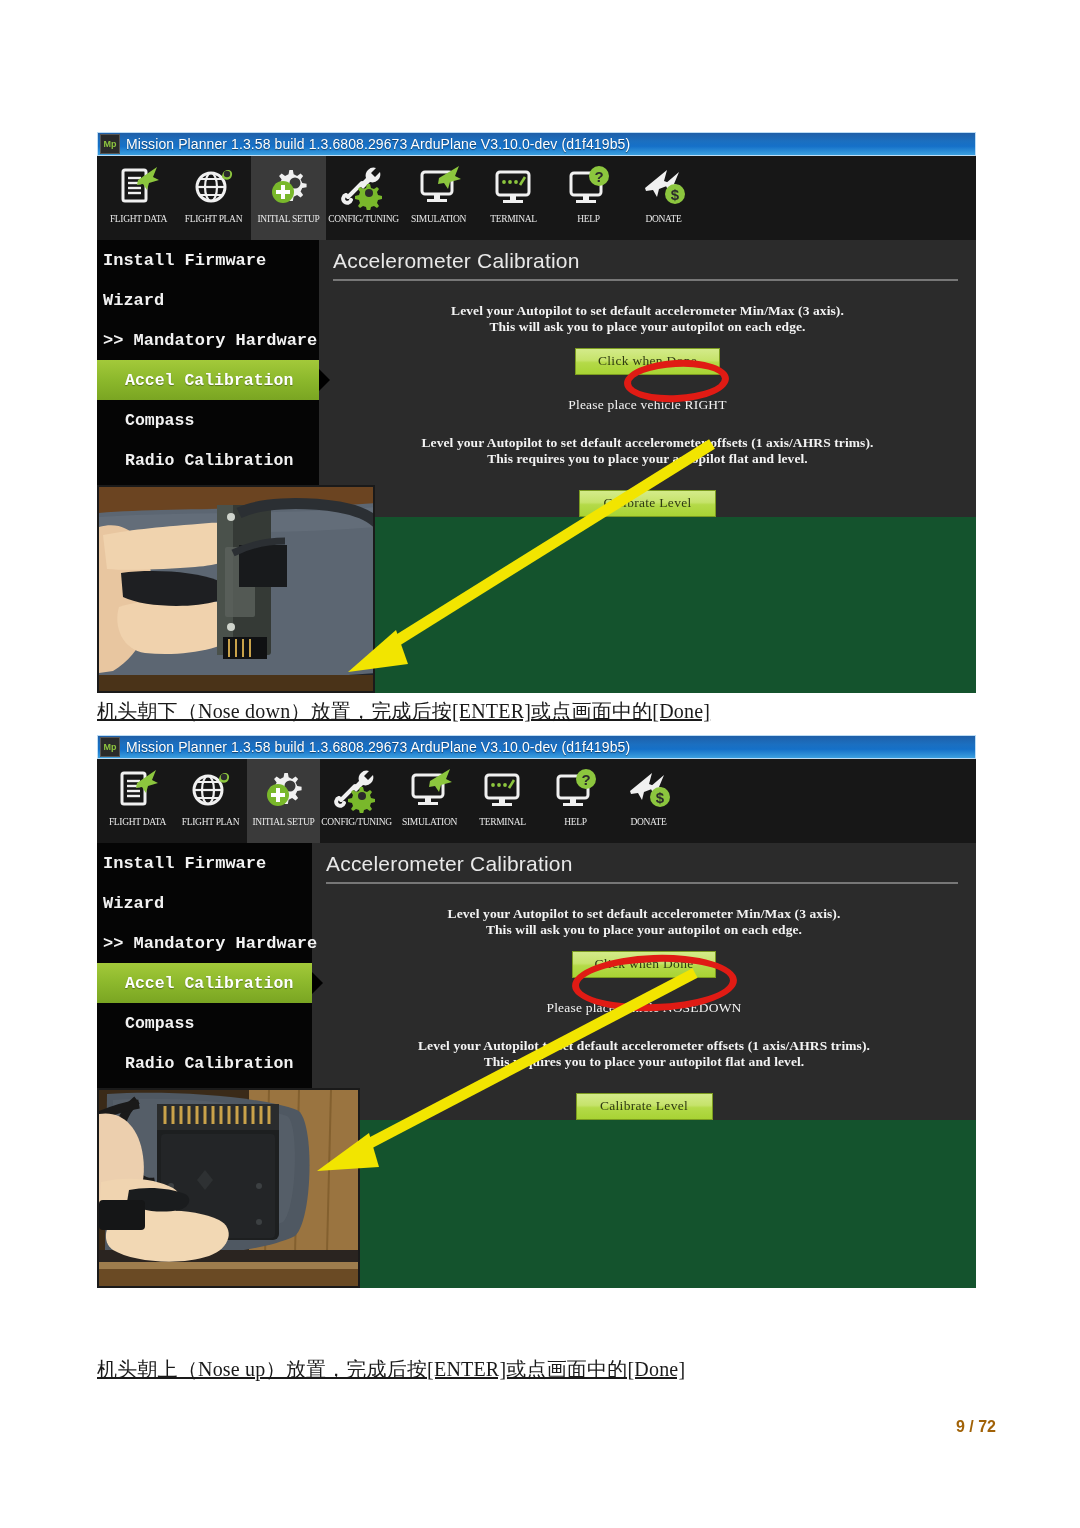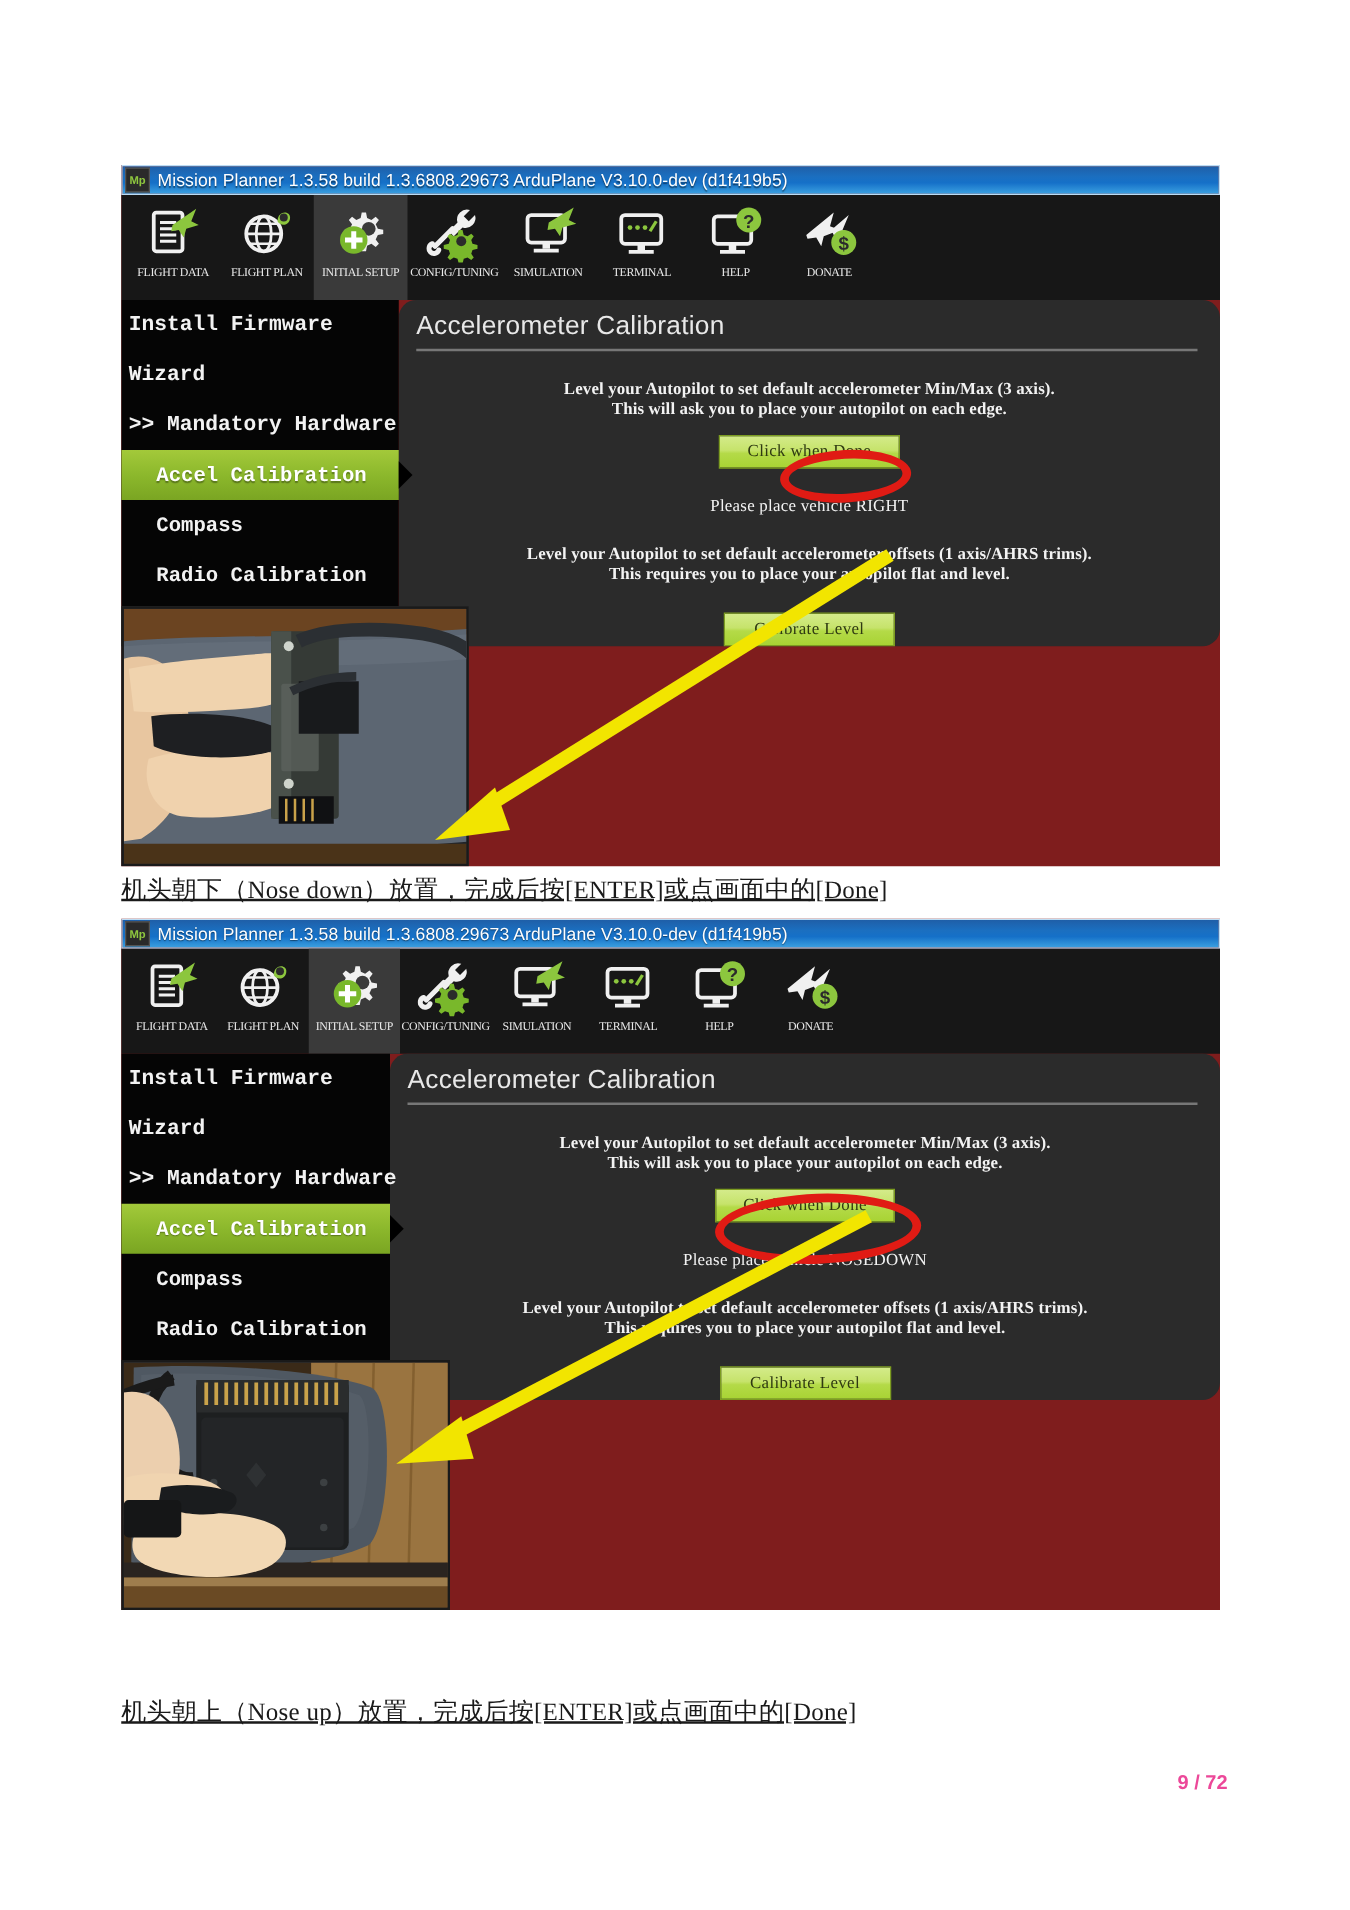--- a/index.html
+++ b/index.html
@@ -13,21 +13,21 @@
   .page {
     position: relative;
     width: 1080px; height: 1528px;
     background: #ffffff;
   }
 
   
   .mp-window {
     position: absolute;
     width: 879px;
-    background: #7f1d1d;
+    background: #14532d;
     overflow: hidden;
   }
   .mp-window.shot1 { left: 97px; top: 132px; height: 561px; }
   .mp-window.shot2 { left: 97px; top: 735px; height: 553px; }
 
   
   .titlebar {
     position: relative;
     height: 24px;
     background: linear-gradient(to bottom, #1f5fa8 0%, #1b6fc0 38%, #1570c8 60%, #3ba0e0 100%);
@@ -125,21 +125,20 @@
     border-top: 11px solid transparent;
     border-bottom: 11px solid transparent;
     border-left: 11px solid #000000;
   }
 
   .content {
     flex: 1 1 auto;
     background: #2b2b2b;
     position: relative;
     min-height: 0;
-    border-radius: 14px;
   }
   .content-title {
     color: #e8e8e8;
     font-family: "Liberation Sans", sans-serif;
     font-size: 21px;
     padding: 9px 0 6px 14px;
     letter-spacing: 0.2px;
   }
   .content-rule {
     height: 2px;
@@ -209,26 +208,26 @@
     font-size: 20px;
     color: #1a1a1a;
     white-space: nowrap;
     letter-spacing: 0.2px;
     text-decoration: underline;
   }
   .cap1 { top: 698px; }
   .cap2 { top: 1356px; }
   .pagenum {
     position: absolute;
-    right: 98px;
+    right: 84px;
     top: 1418px;
     font-family: "Liberation Sans", sans-serif;
     font-size: 16px;
     font-weight: bold;
-    color: #ec4899;
+    color: #a16207;
   }
 </style>
 </head>
 <body>
 
 <div class="page">
 
   <div class="mp-window shot1">
 
     <div class="titlebar">

